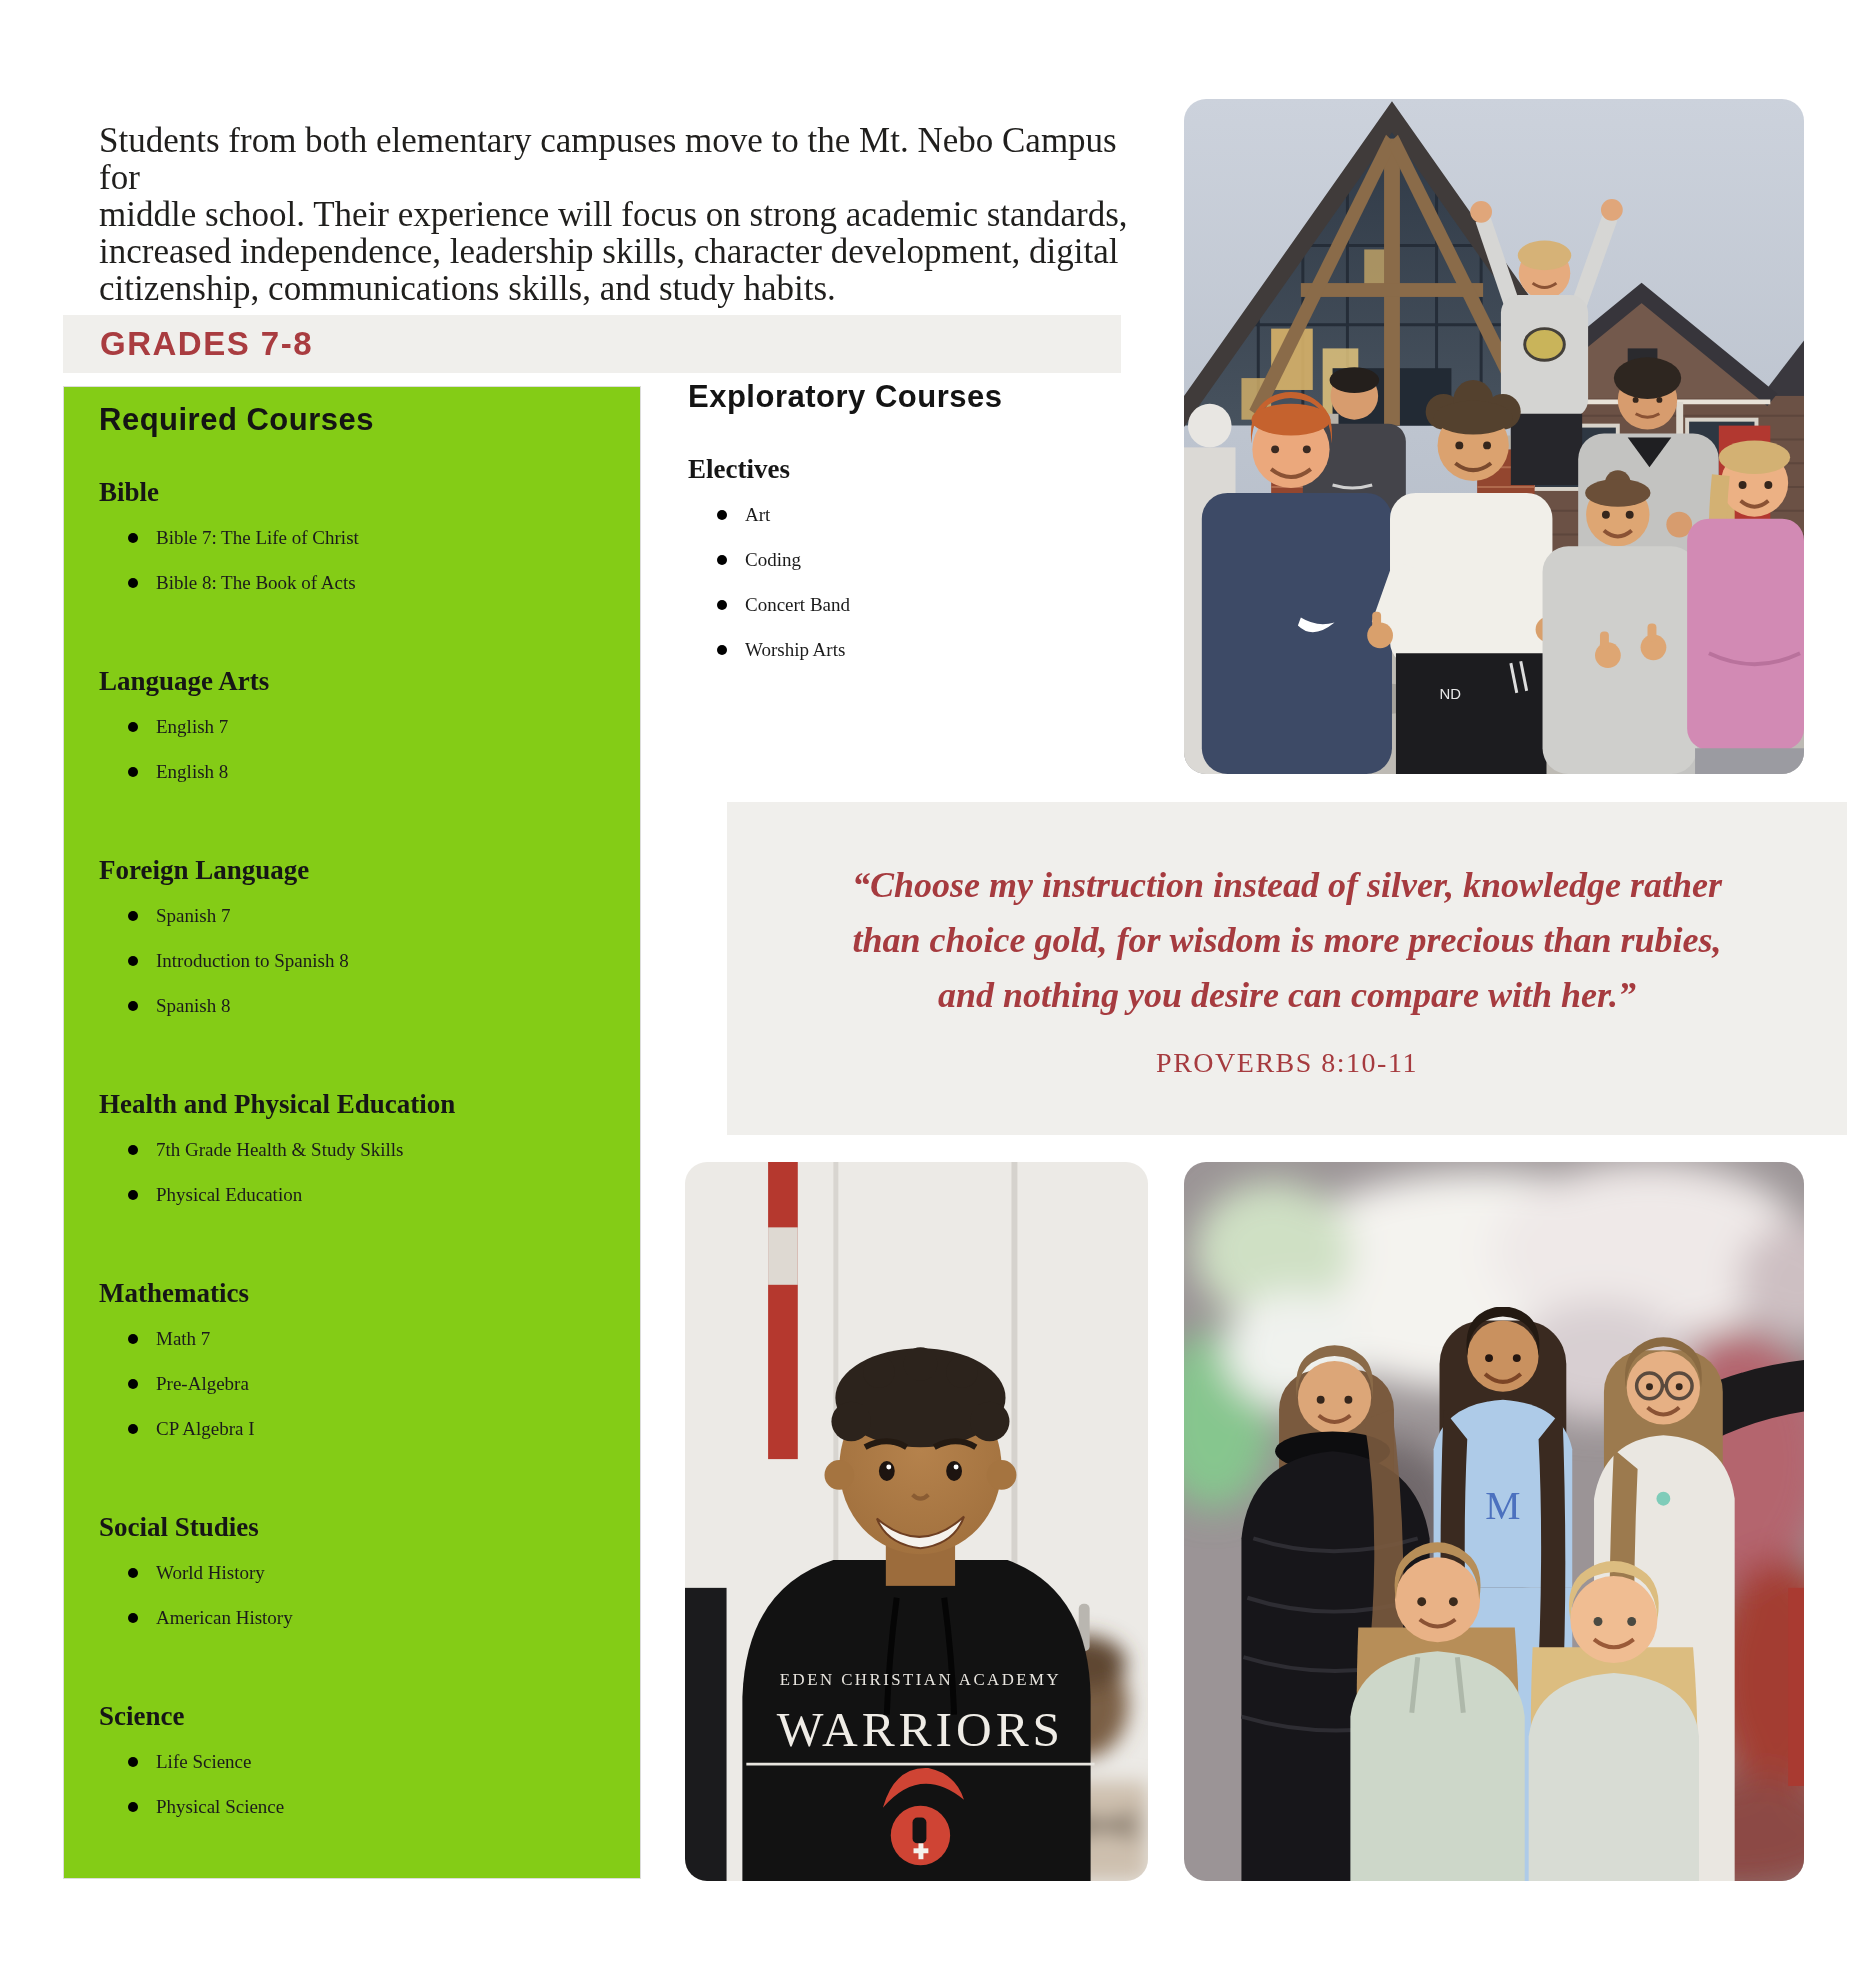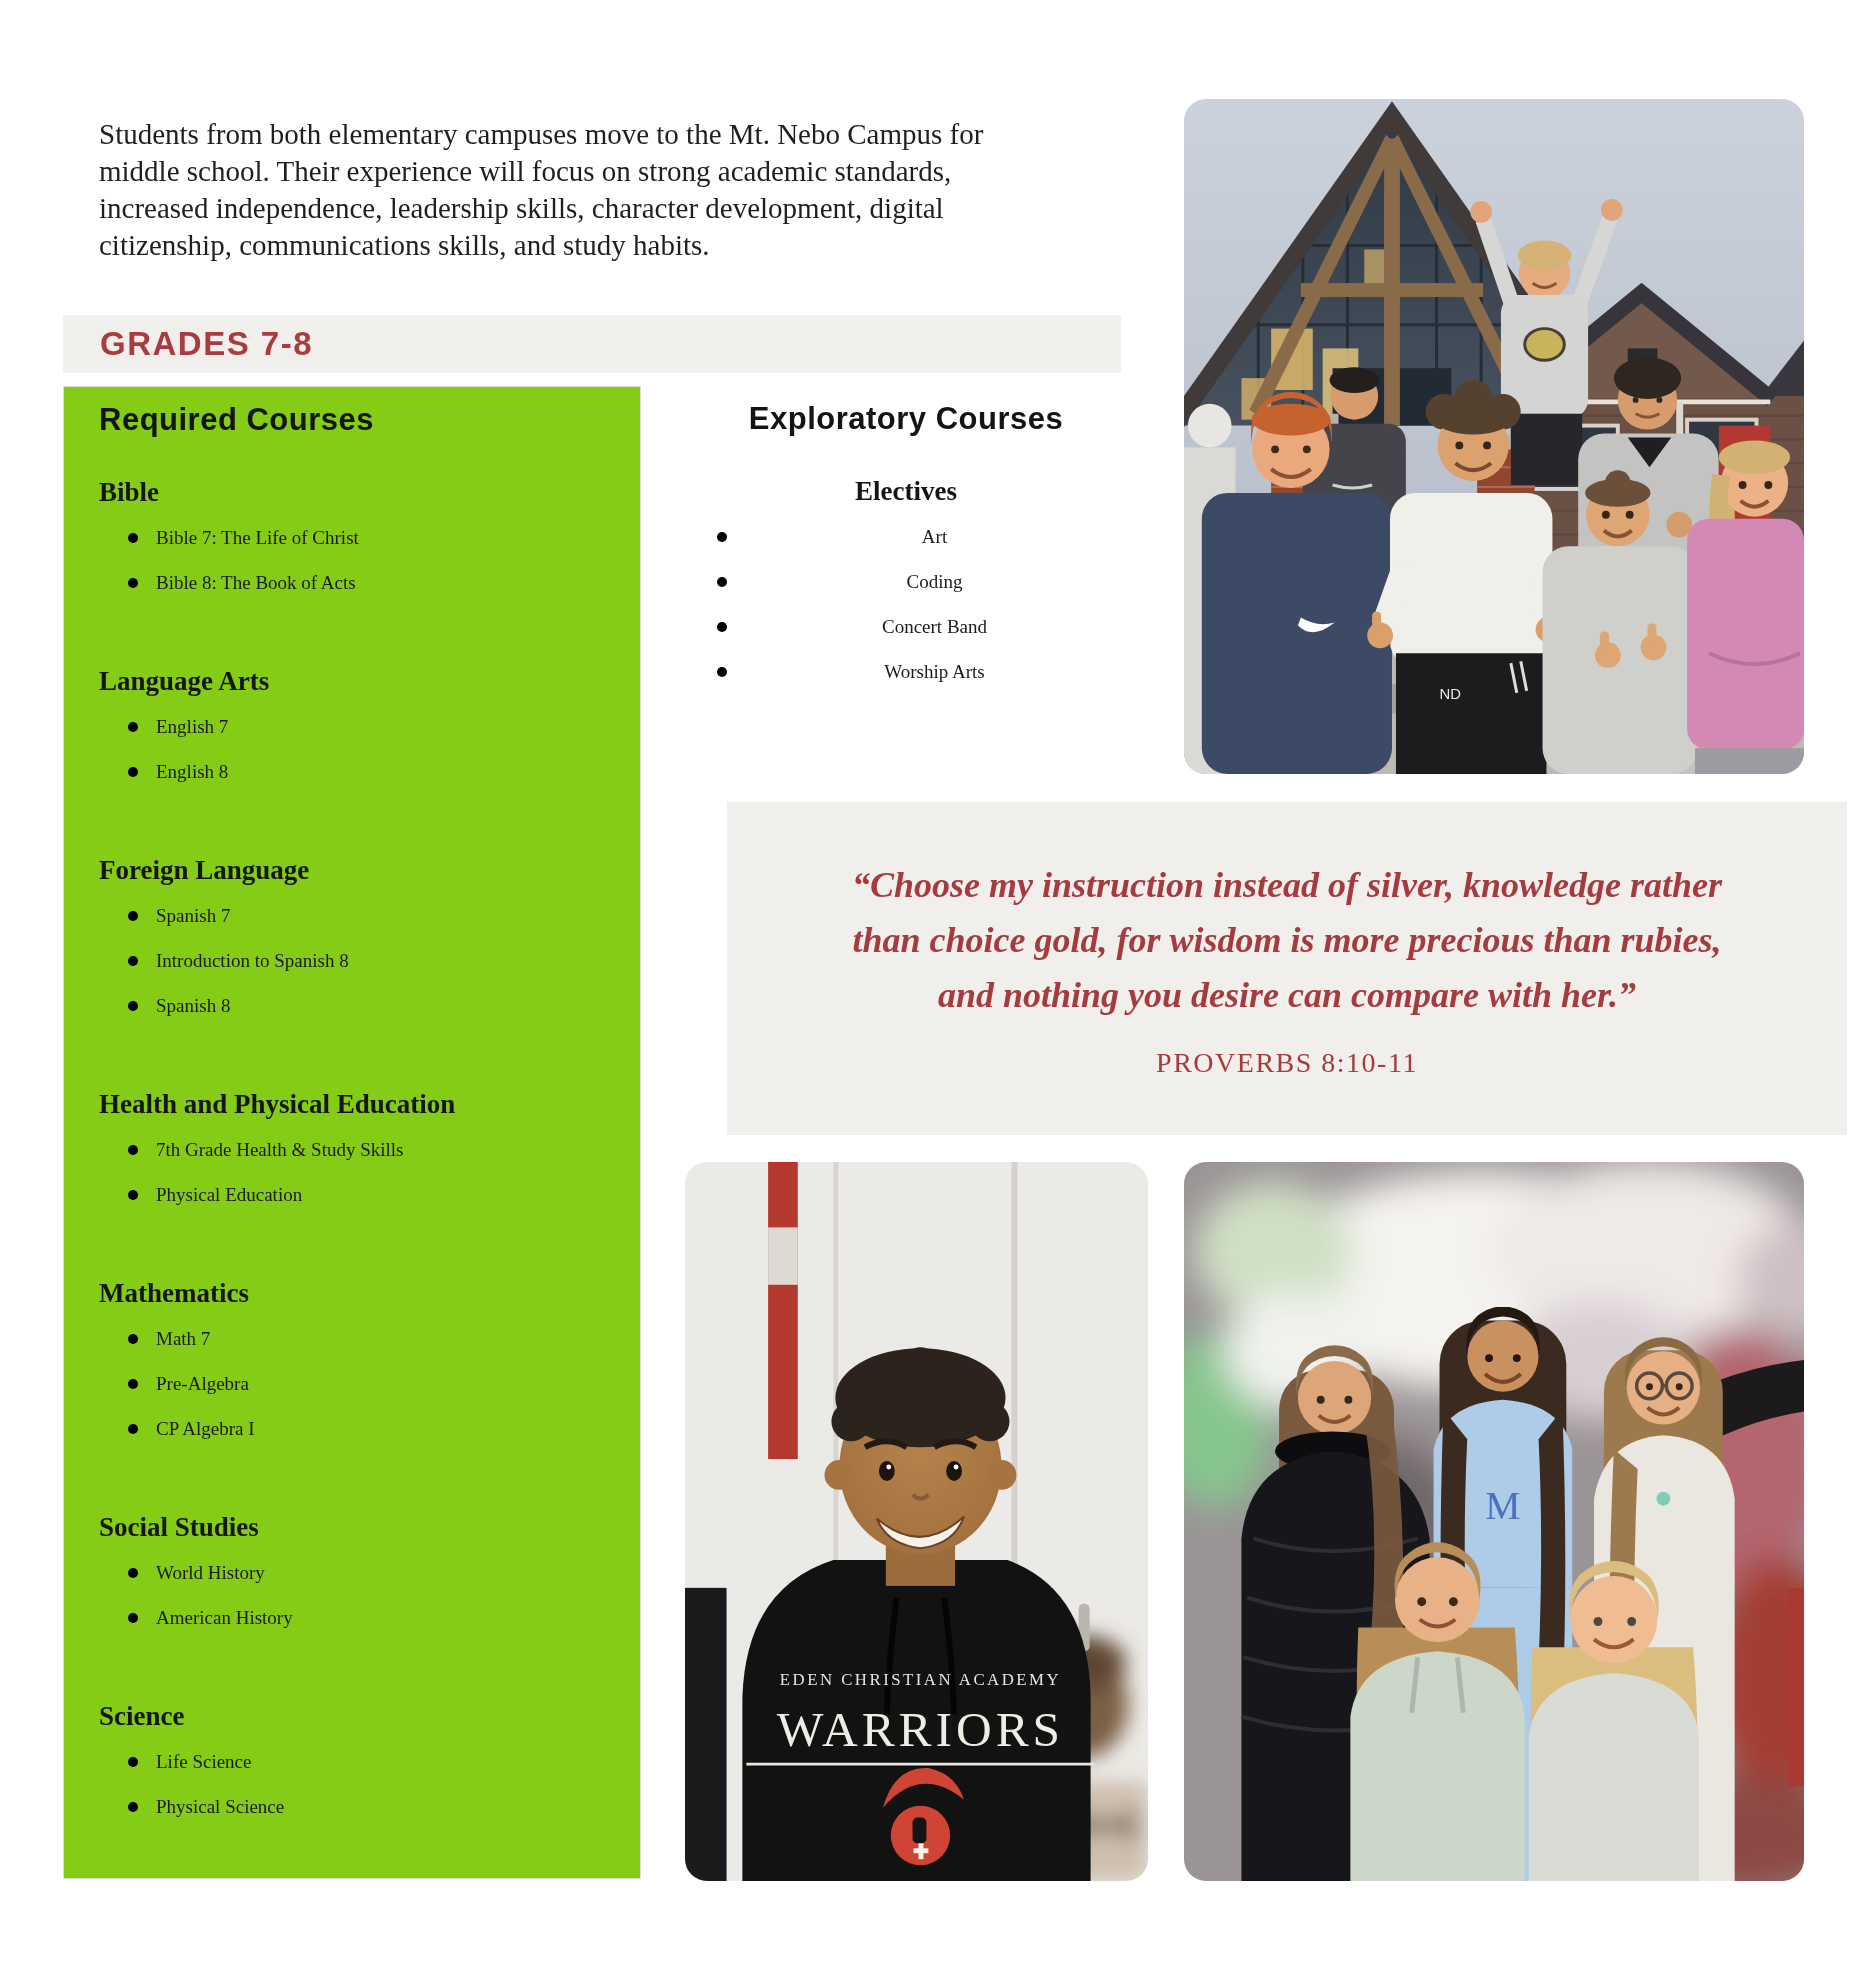--- a/index.html
+++ b/index.html
@@ -1,20 +1,20 @@
 <!DOCTYPE html>
 <html><head>
 <meta charset="utf-8">
 <style>
   html,body{margin:0;padding:0;background:#ffffff;}
   .page{position:relative;width:1870px;height:1980px;background:#ffffff;overflow:hidden;
         font-family:"Liberation Serif",serif;color:#1e1e1e;}
 
   
-  .intro{position:absolute;left:99px;top:87px;width:1030px;font-size:29px;line-height:37px;color:#201f1d;}
+  .intro{position:absolute;left:99px;top:87px;width:1030px;font-size:35px;line-height:37px;color:#201f1d;}
   .intro span{display:block;}
 
   
   .grades-bar{position:absolute;left:63px;top:315px;width:1058px;height:58px;background:#f0efec;}
   .grades-bar span{position:absolute;left:37px;top:0;line-height:58px;
         font-family:"Liberation Sans",sans-serif;font-weight:bold;font-size:33px;
         letter-spacing:1.5px;color:#a93c40;text-align:right;}
 
   
   .required-box{position:absolute;left:63px;top:386px;width:578px;height:1493px;
@@ -24,21 +24,21 @@
         font-size:31px;line-height:40px;letter-spacing:0.5px;color:#141414;}
   .groups .group{margin-top:54px;}
   .groups .group:first-child{margin-top:30px;}
   .group h3{margin:0;font-size:27px;line-height:45px;font-weight:bold;color:#161616;}
   .group ul{margin:0;padding:0;list-style:none;}
   .group li{position:relative;padding-left:57px;font-size:19px;line-height:45px;color:#1b1b1b;}
   .group li::before{content:"";position:absolute;left:29px;top:18px;width:10px;height:10px;
         border-radius:50%;background:#000;}
 
   
-  .exploratory{position:absolute;left:688px;top:399px;width:436px;text-align:center;}
+  .exploratory{position:absolute;left:688px;top:377px;width:436px;}
 
   
   .quote{position:absolute;left:684px;top:802px;width:1120px;height:333px;background:#f0efec;text-align:center;margin-left:43px;}
   .quote .qtext{margin:56px auto 0;width:1084px;font-size:36px;line-height:55px;
         font-style:italic;font-weight:bold;color:#a63b3f;}
   .quote .qtext span{display:block;}
   .quote .attr{margin-top:22px;font-size:28px;line-height:36px;letter-spacing:1.5px;color:#a63b3f;}
 
   
   .photo{position:absolute;overflow:hidden;border-radius:22px;}

